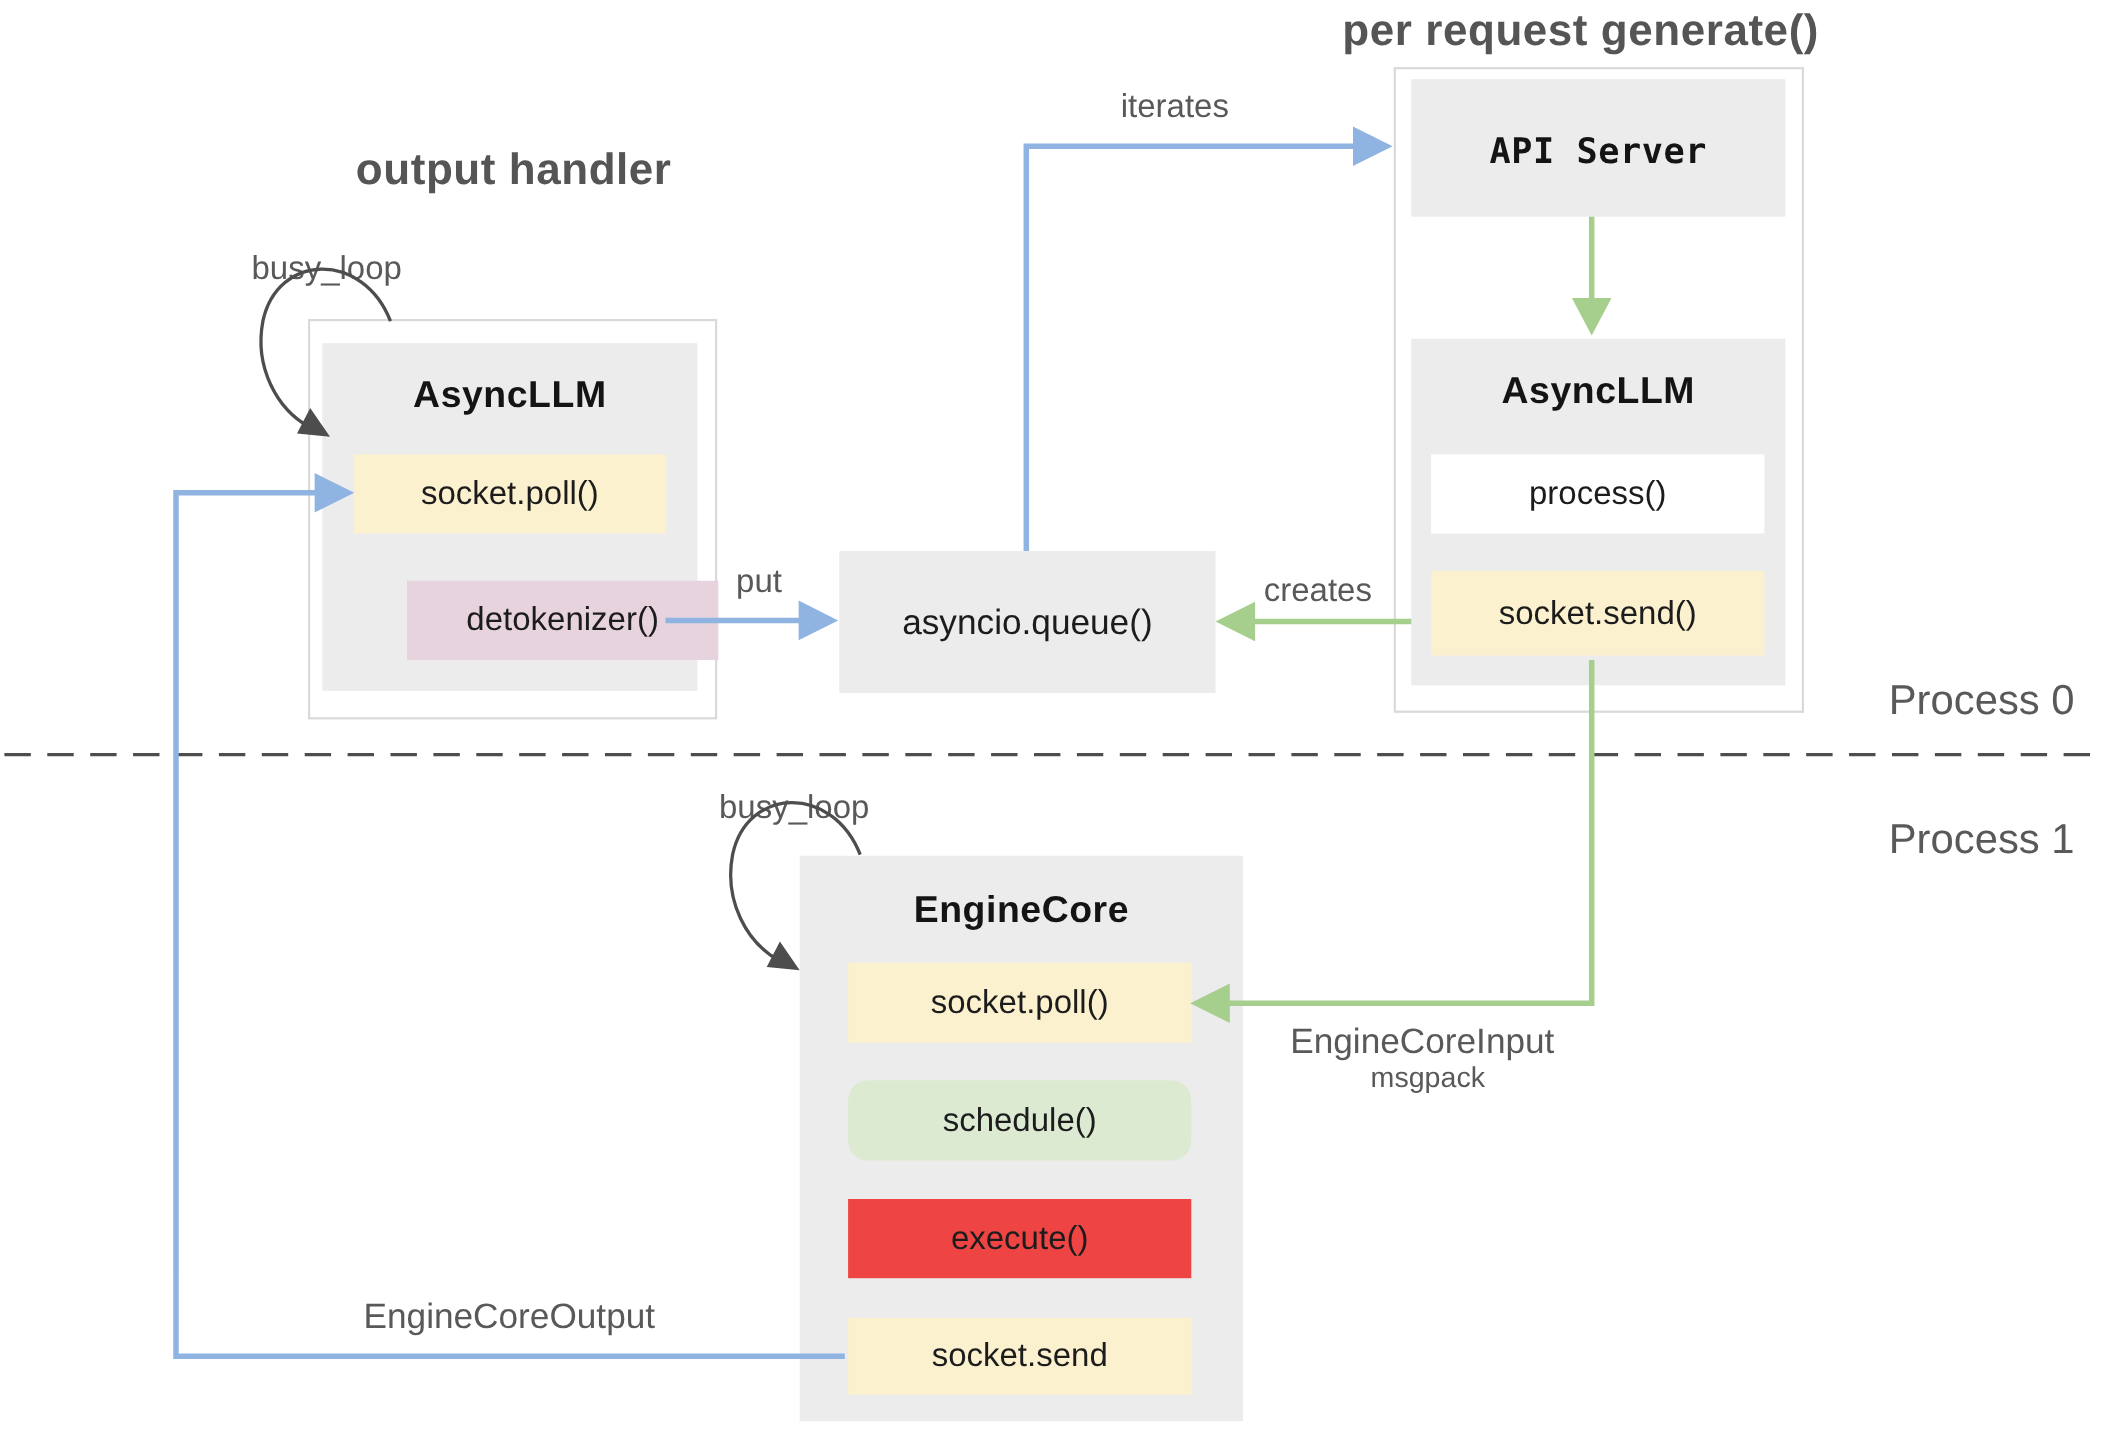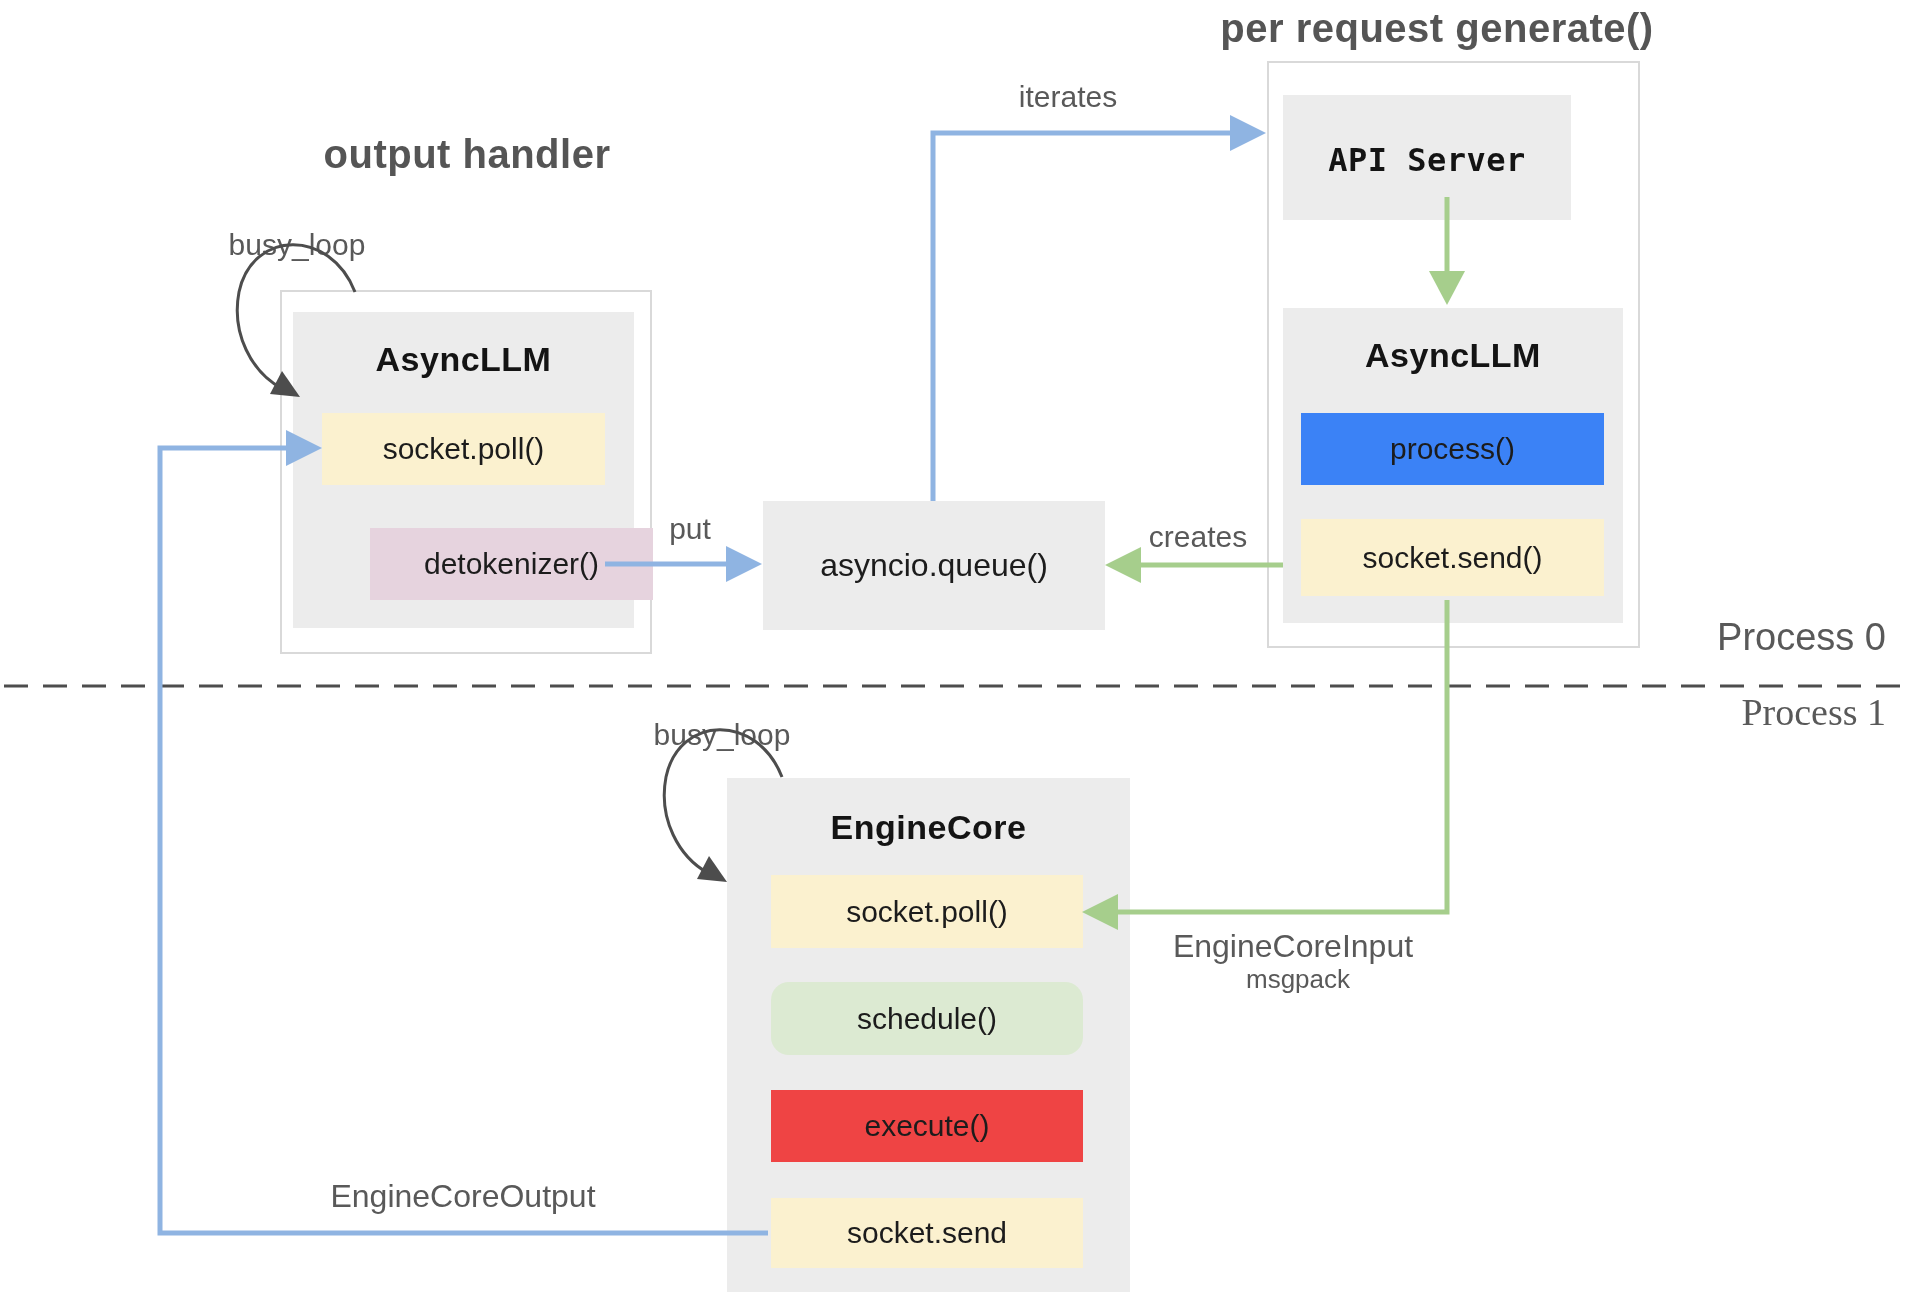--- a/index.html
+++ b/index.html
@@ -15,21 +15,21 @@
     position:absolute;left:0;right:0;text-align:center;
     font-weight:bold;font-size:34px;color:#141414;letter-spacing:0.5px;
   }
   .mono-title{font-family:"DejaVu Sans Mono", monospace;font-size:32px;}
   .method-box{
     position:absolute;display:flex;align-items:center;justify-content:center;
     font-size:30px;color:#1c1c1c;box-sizing:border-box;
   }
   .fill-yellow{background:#fbf1cf;}
   .fill-pink{background:#e6d3de;}
-  .fill-peach{background:#3b82f6;}
+  .fill-peach{background:#ffffff;}
   .fill-green{background:#dcead2;}
   .fill-blue{background:#ef4444;}
   .queue-box{
     position:absolute;background:#ececec;display:flex;align-items:center;justify-content:center;
     font-size:32px;color:#1c1c1c;
   }
   .big-title{
     position:absolute;font-weight:bold;font-size:40px;color:#555555;
     white-space:nowrap;transform:translateX(-50%);letter-spacing:0.5px;
   }
@@ -54,35 +54,35 @@
 </head>
 <body>
 
 <div class="canvas">
 
   <div class="big-title" style="left:1437px;top:6px;">per request generate()</div>
 
   <div class="big-title" style="left:467px;top:132px;">output handler</div>
 
   <div class="process-label" style="top:616px;">Process 0</div>
-  <div class="process-label" style="top:690px;font-family:Liberation Serif, serif;">Process 1</div>
+  <div class="process-label" style="top:742px;">Process 1</div>
 
   <div class="outer-box" style="left:280px;top:290px;width:372px;height:364px;"></div>
 
   <div class="grey-box" style="left:293px;top:312px;width:341px;height:316px;">
     <div class="box-title" style="top:28px;">AsyncLLM</div>
     <div class="method-box fill-yellow" style="left:29px;top:101px;width:283px;height:72px;">socket.poll()</div>
     <div class="method-box fill-pink" style="left:29px;top:216px;width:283px;height:72px;margin-left:48px;">detokenizer()</div>
   </div>
 
   <div class="edge-label" style="left:297px;top:228px;">busy_loop</div>
 
   <div class="outer-box" style="left:1267px;top:61px;width:373px;height:587px;"></div>
 
-  <div class="grey-box" style="left:1283px;top:72px;width:288px;height:125px;margin-top:23px;">
+  <div class="grey-box" style="left:1283px;top:72px;width:340px;height:125px;">
     <div class="box-title mono-title" style="top:46px;">API Server</div>
   </div>
 
   <div class="grey-box" style="left:1283px;top:308px;width:340px;height:315px;">
     <div class="box-title" style="top:28px;">AsyncLLM</div>
     <div class="method-box fill-peach" style="left:18px;top:105px;width:303px;height:72px;">process()</div>
     <div class="method-box fill-yellow" style="left:18px;top:211px;width:303px;height:77px;">socket.send()</div>
   </div>
 
   <div class="queue-box" style="left:763px;top:501px;width:342px;height:129px;">asyncio.queue()</div>

